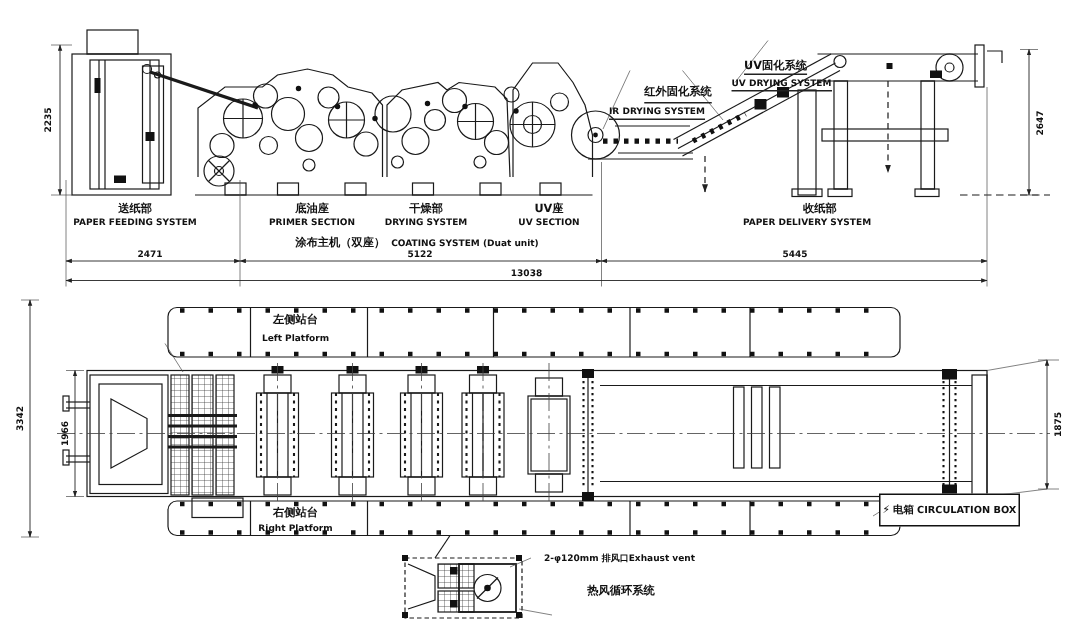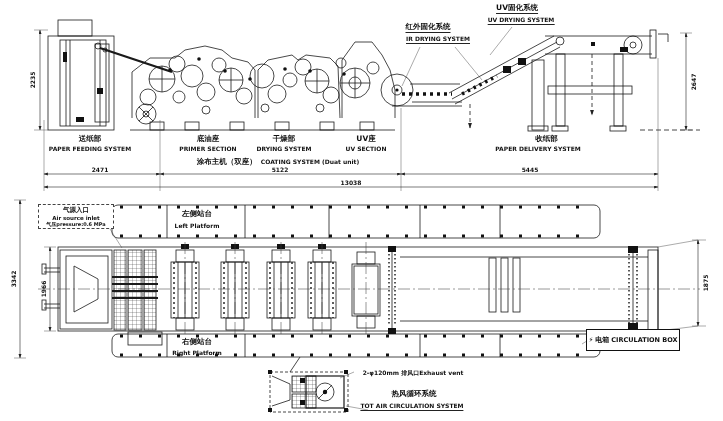--- a/index.html
+++ b/index.html
@@ -8,21 +8,21 @@
   svg{position:absolute;left:0;top:0;}
   .ln{fill:none;stroke:#1a1a1a;stroke-width:.8;}
   .thin{fill:none;stroke:#444;stroke-width:.45;}
   .fl{fill:#111;stroke:none;}
   .dimln{fill:none;stroke:#222;stroke-width:.6;marker-start:url(#as);marker-end:url(#ae);}
   .lbl{position:absolute;transform:translateX(-50%);white-space:nowrap;font-weight:bold;line-height:1;}
   .cn{font-size:7.5px;}
   .en{font-size:6px;}
   .dimtxt{font-size:6px;font-weight:bold;}
   .vert{transform:translate(-50%,-50%) rotate(-90deg);}
-  .ul{border-bottom:.8px solid #222;padding-bottom:1px;}
+  .ul{border-bottom:.8px solid #222;padding-bottom:1px;margin-top:36px;}
   .notebox{position:absolute;border:.9px dashed #444;text-align:center;background:#fff;}
   .ebox{position:absolute;border:1.1px solid #111;background:#fff;display:flex;align-items:center;justify-content:center;gap:2px;}
 </style>
 </head>
 <body>
 
 <div id="canvas">
 
 <svg width="723" height="421" viewBox="0 0 723 421">
   <defs>
@@ -350,21 +350,21 @@
     <g class="thin">
       <line x1="340" y1="378" x2="354" y2="372"></line>
       <line x1="346" y1="406" x2="368" y2="410"></line>
     </g>
   </g>
 </svg>
 
 <div class="lbl dimtxt vert" style="left:33px;top:80px;">2235</div>
 <div class="lbl dimtxt vert" style="left:694px;top:82px;">2647</div>
 
-<div class="lbl cn ul" style="left:428px;top:23px;">红外固化系统</div>
+<div class="lbl cn ul" style="left:452px;top:23px;font-family:Liberation Mono, monospace;">红外固化系统</div>
 <div class="lbl en ul" style="left:438px;top:36px;">IR  DRYING SYSTEM</div>
 <div class="lbl cn ul" style="left:517px;top:4px;">UV固化系统</div>
 <div class="lbl en ul" style="left:521px;top:17px;">UV DRYING SYSTEM</div>
 
 <div class="lbl cn" style="left:90px;top:135px;">送纸部</div>
 <div class="lbl en" style="left:90px;top:146px;">PAPER FEEDING SYSTEM</div>
 <div class="lbl cn" style="left:208px;top:135px;">底油座</div>
 <div class="lbl en" style="left:208px;top:146px;">PRIMER  SECTION</div>
 <div class="lbl cn" style="left:284px;top:135px;">干燥部</div>
 <div class="lbl en" style="left:284px;top:146px;">DRYING  SYSTEM</div>
@@ -380,25 +380,20 @@
 
 <div class="lbl dimtxt" style="left:100px;top:167px;">2471</div>
 <div class="lbl dimtxt" style="left:280px;top:167px;">5122</div>
 <div class="lbl dimtxt" style="left:530px;top:167px;">5445</div>
 <div class="lbl dimtxt" style="left:351px;top:180px;">13038</div>
 
 <div class="lbl dimtxt vert" style="left:14px;top:279px;">3342</div>
 <div class="lbl dimtxt vert" style="left:44px;top:289px;">1966</div>
 <div class="lbl dimtxt vert" style="left:706px;top:283px;">1875</div>
 
-<div class="notebox" style="left:38px;top:204px;width:74px;padding:1px 0;">
-  <div style="font-size:6.5px;font-weight:bold;">气源入口</div>
-  <div style="font-size:5.5px;font-weight:bold;">Air source inlet</div>
-  <div style="font-size:5px;font-weight:bold;">气压pressure:0.6 MPa</div>
-</div>
 
 <div class="lbl cn" style="left:197px;top:211px;font-family:Liberation Mono, monospace;">左侧站台</div>
 <div class="lbl en" style="left:197px;top:223px;">Left  Platform</div>
 <div class="lbl cn" style="left:197px;top:338px;">右侧站台</div>
 <div class="lbl en" style="left:197px;top:350px;">Right Platform</div>
 
 <div class="ebox" style="left:586px;top:329px;width:92px;height:20px;">
   <span style="font-size:7px;">⚡</span>
   <span style="font-size:7px;font-weight:bold;">电箱</span>
   <span style="font-size:6.5px;font-weight:bold;">CIRCULATION  BOX</span>

